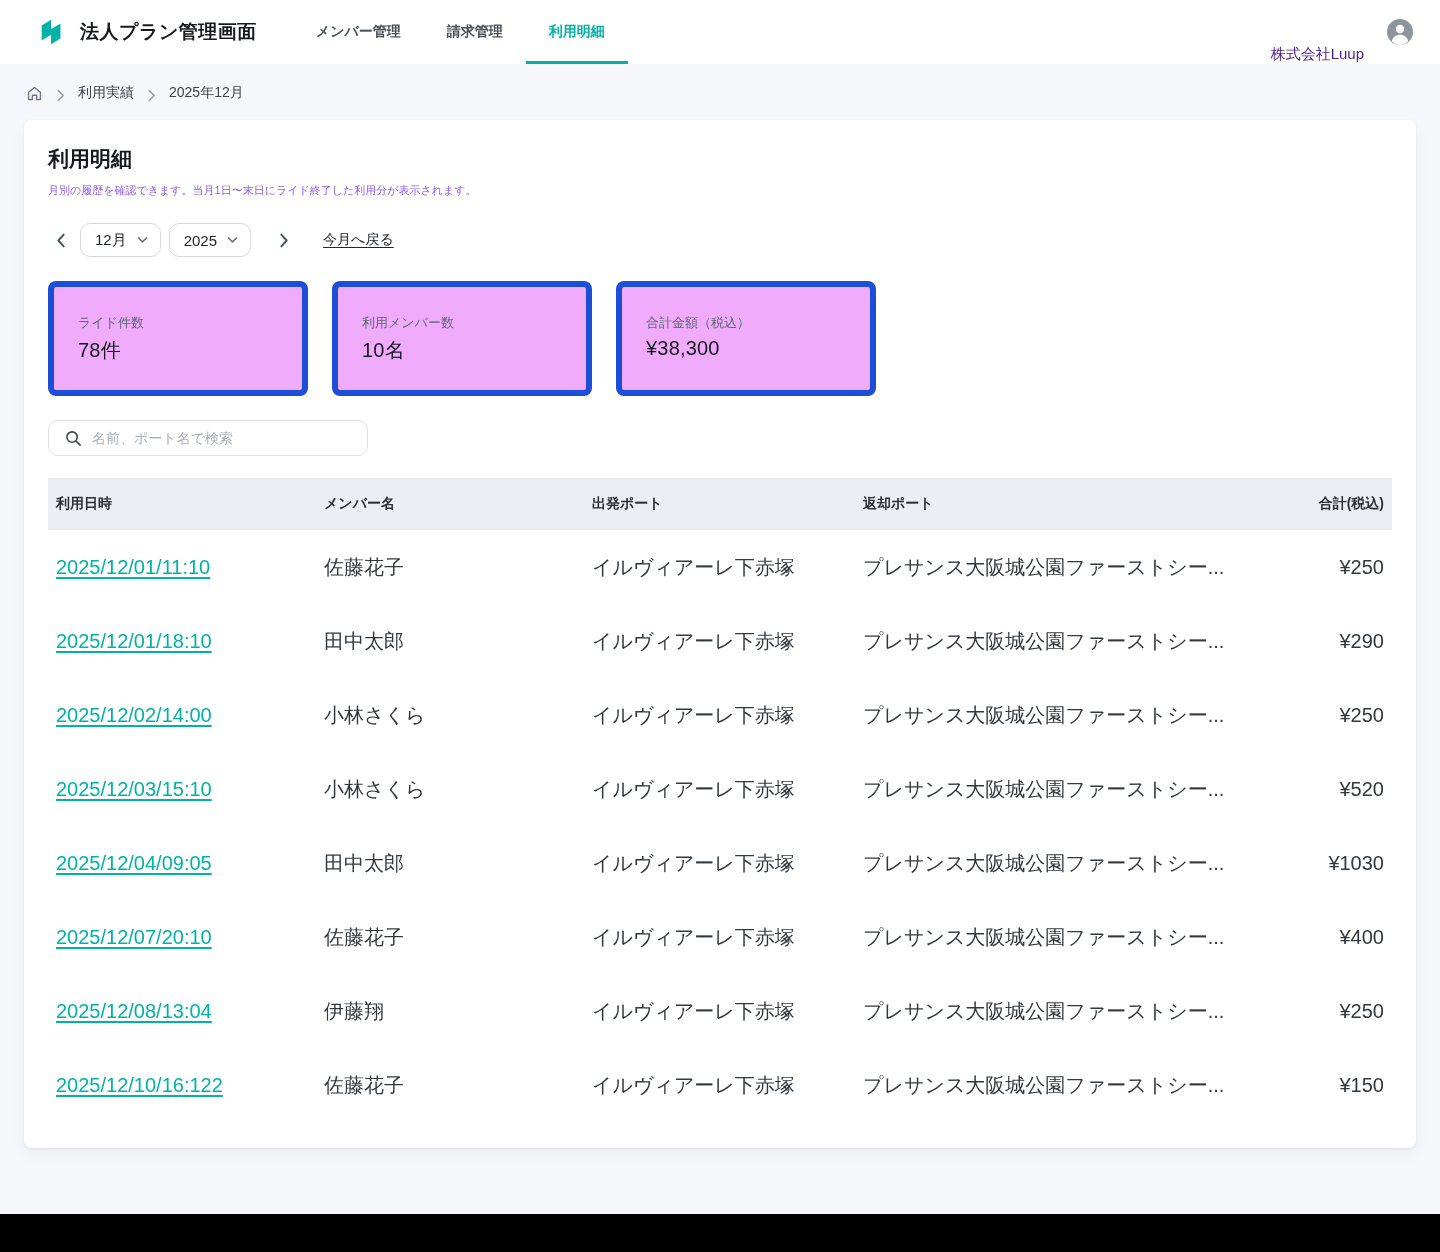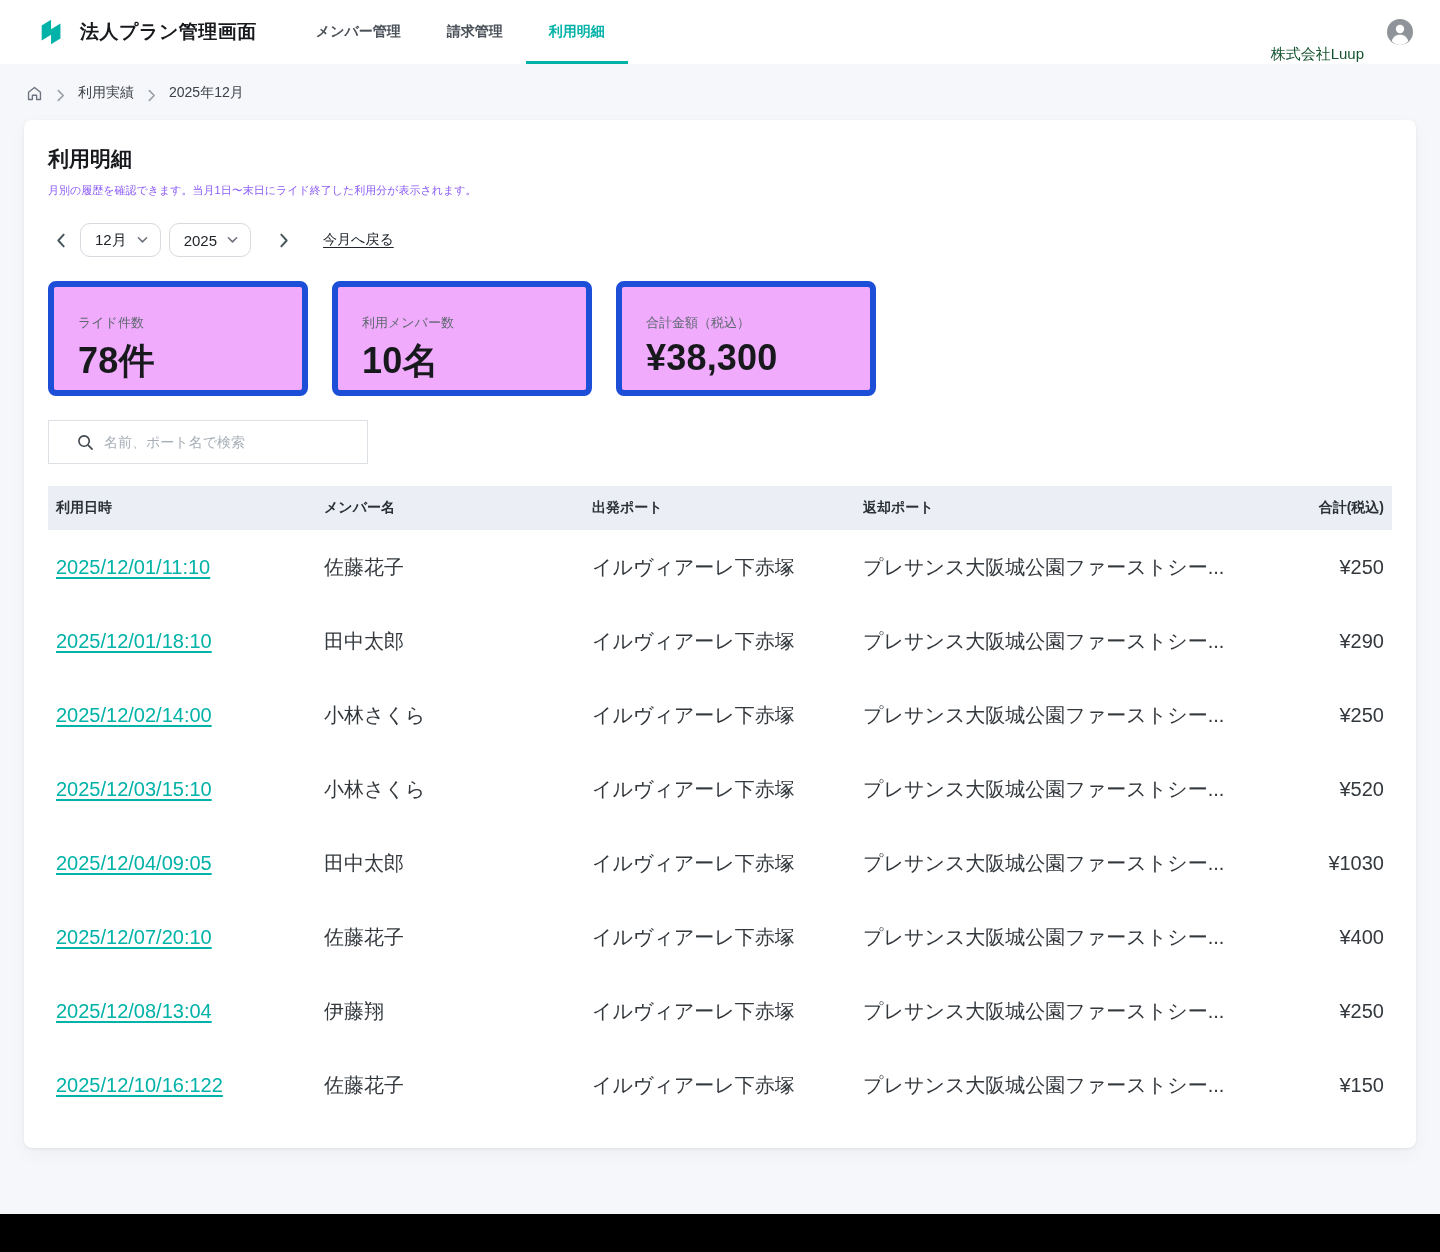--- a/index.html
+++ b/index.html
@@ -29,21 +29,21 @@
   .nav-item {
     display: flex; align-items: center;
     padding: 0 23px;
     font-size: 14px; font-weight: 600; color: #4a5158;
     border-bottom: 3px solid transparent;
     border-top: 3px solid transparent;
     cursor: pointer;
   }
   .nav-item.active { color: var(--accent); border-bottom-color: var(--accent); }
   .header-right { margin-left: auto; display: flex; align-items: center; gap: 22px; }
-  .company-name { font-size: 15px; color: #14532d; margin-top: 44px; }
+  .company-name { font-size: 15px; color: #4c1d95; margin-top: 44px; }
   .avatar { width: 28px; height: 28px; cursor: pointer; display: flex; }
 
   
   .breadcrumb {
     display: flex; align-items: flex-end; gap: 13px;
     padding: 20px 26px 18px 26px;
     flex: 0 0 auto;
   }
   .crumb { font-size: 14px; color: #3c4248; }
   .crumb.link { cursor: pointer; }
@@ -95,48 +95,48 @@
   
   .stats { margin-top: 24px; display: flex; gap: 24px; }
   .stat-card {
     width: 260px; height: 115px;
     border: 6px solid #1d4ed8;
     border-radius: 8px;
     padding: 27px 24px 0 24px;
     background: #f0abfc;
   }
   .stat-label { font-size: 13px; color: #5f6870; }
-  .stat-value { margin-top: 5px; font-size: 36px; font-weight: 700; color: #17191c; letter-spacing: .2px; }
+  .stat-value { margin-top: 5px; font-size: 20px; font-weight: 400; color: #17191c; letter-spacing: .2px; }
 
   
   .search-box {
     margin-top: 24px;
-    width: 320px; height: 44px;
+    width: 320px; height: 36px;
     border: 1px solid #dcdfe4;
-    border-radius: 0;
+    border-radius: 10px;
     display: flex; align-items: center;
-    padding: 0 14px 0 28px;
+    padding: 0 14px 0 16px;
     background: #fff;
   }
   .search-box .icon { display: flex; margin-right: 10px; color: #3f464d; }
   .search-input {
     border: none; outline: none; flex: 1;
     font-size: 14px; color: #22262b;
     font-family: inherit;
     background: transparent;
   }
   .search-input::placeholder { color: #a8afb8; }
 
   
   .usage-table { margin-top: 22px; }
   .t-head {
     display: grid;
     grid-template-columns: 268px 268px 271px 1fr 120px;
     background: #ebeef5;
-    height: 44px;
+    height: 52px;
     align-items: center;
     font-size: 14px; font-weight: 700; color: #2b3036;
   }
   .t-head > div { padding-left: 8px; }
   .t-head .col-amount { text-align: right; padding-right: 8px; }
   .t-row {
     display: grid;
     grid-template-columns: 268px 268px 271px 1fr 120px;
     height: 74px;
     align-items: center;

